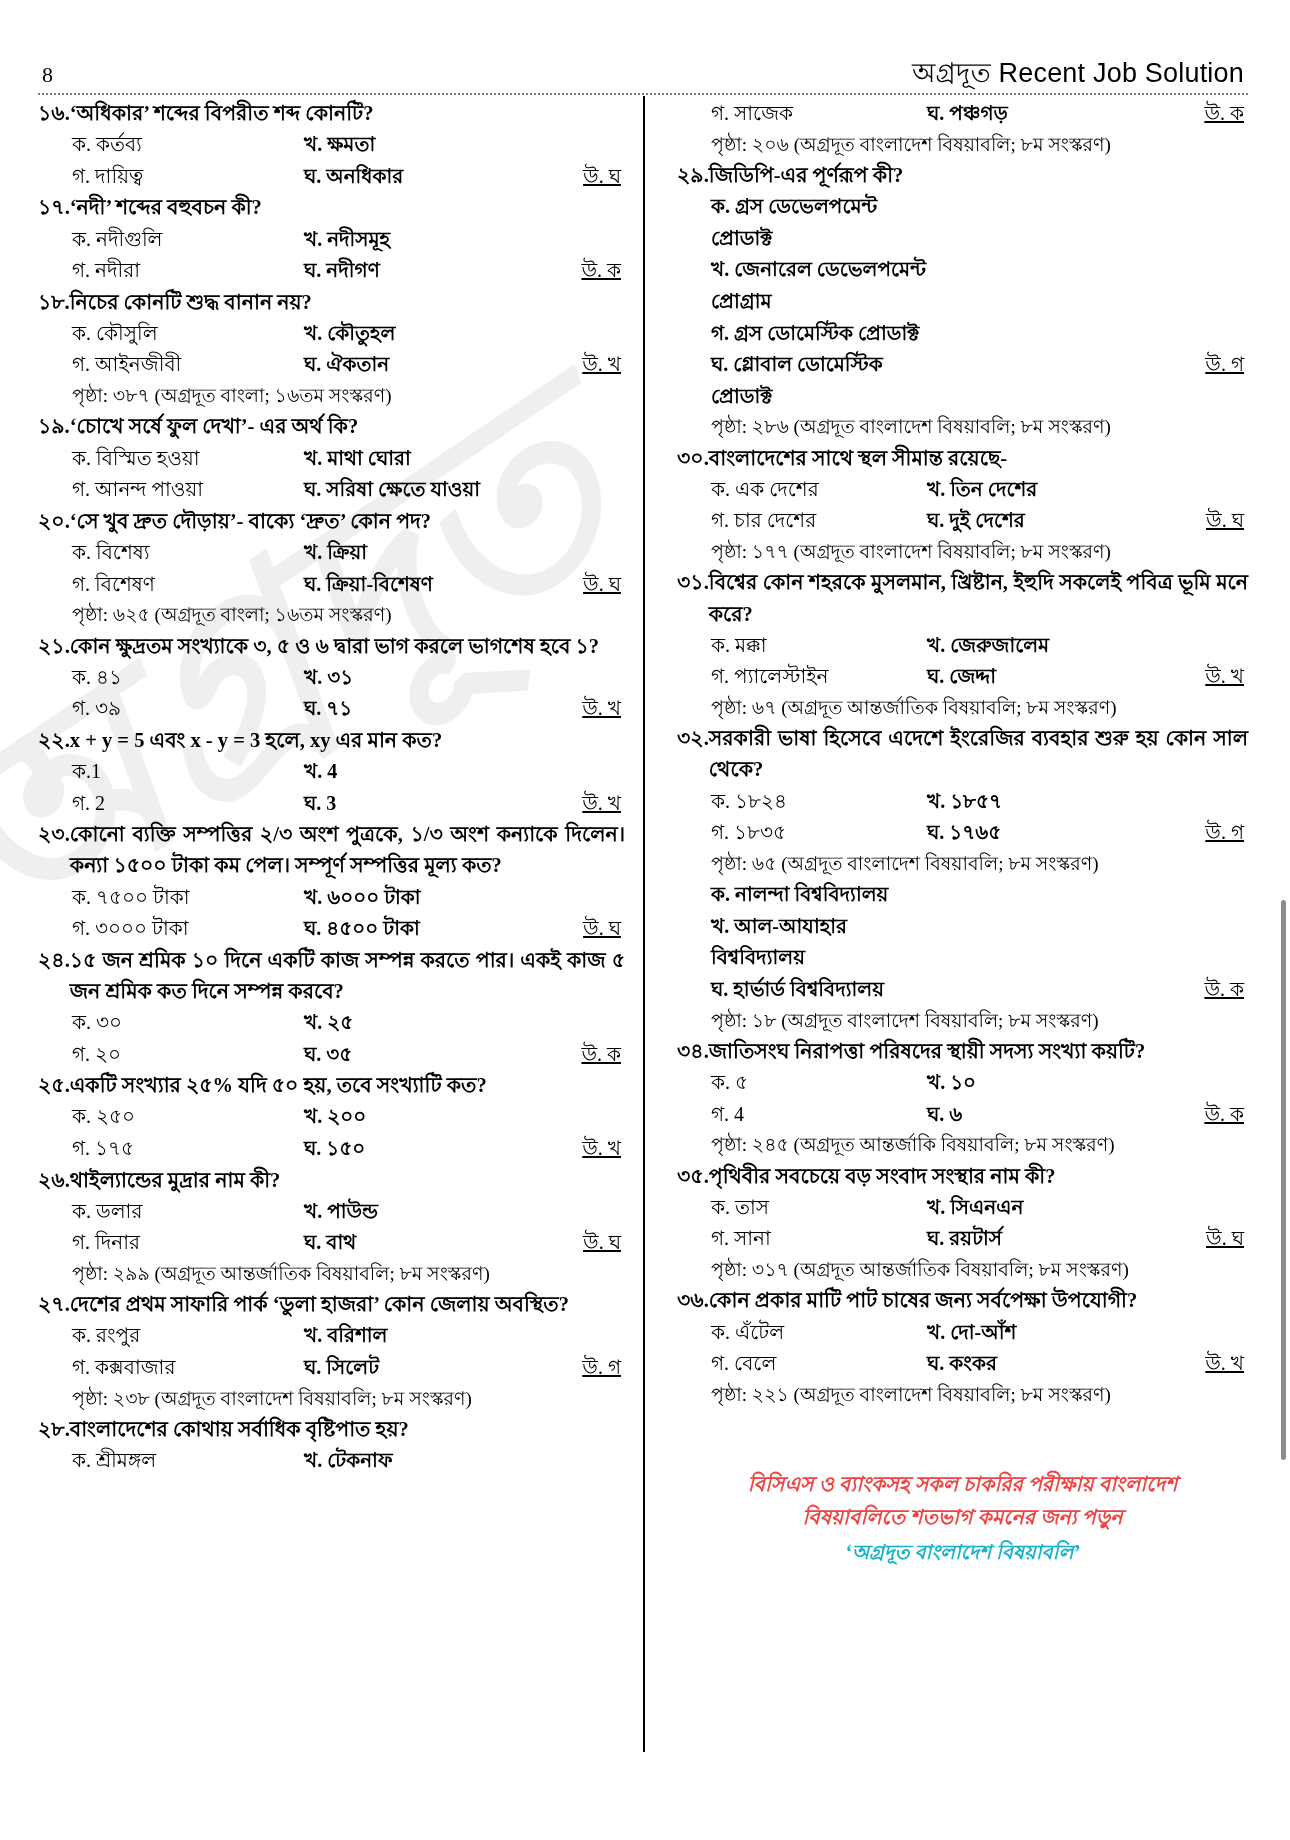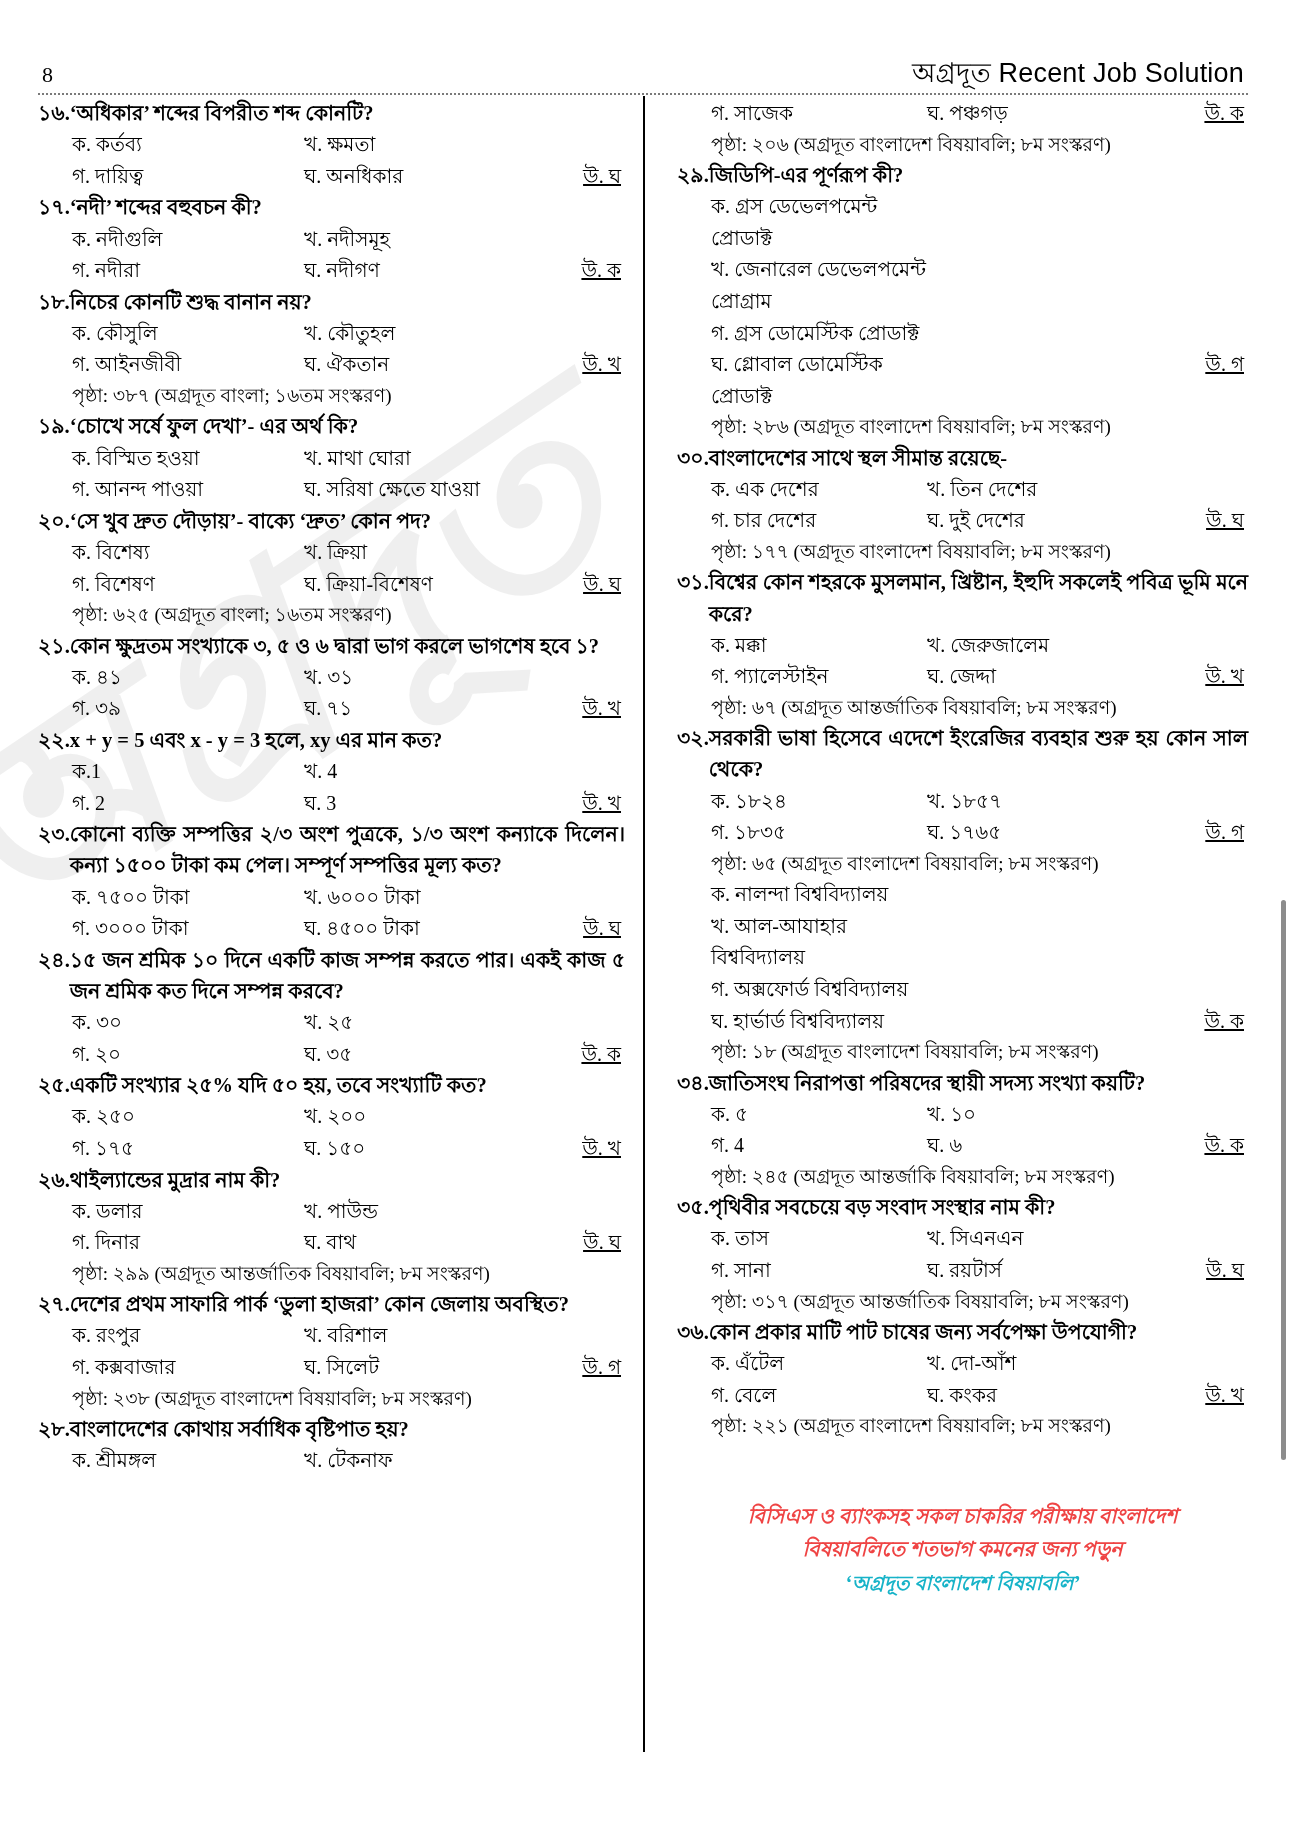--- a/index.html
+++ b/index.html
@@ -124,20 +124,21 @@
     align-items: baseline;
     font-size: 20px;
     line-height: 1.58;
   }
   .opt {
     flex: 0 0 auto;
     width: 232px;
   }
   .opt.wide {
     width: auto;
+    font-weight: bold;
   }
   .ans {
     flex: 0 0 auto;
     margin-left: auto;
     padding-right: 4px;
     white-space: nowrap;
     text-decoration: underline;
   }
   .ref {
     padding-left: 34px;
@@ -527,24 +528,20 @@
           <div class="opts">
             <div class="opt-row">
               <span class="opt wide">ক. নালন্দা বিশ্ববিদ্যালয়</span>
               <span class="ans"></span>
             </div>
             <div class="opt-row">
               <span class="opt wide">খ. আল-আযাহার বিশ্ববিদ্যালয়</span>
               <span class="ans"></span>
             </div>
             <div class="opt-row">
-              <span class="opt wide">গ. অক্সফোর্ড বিশ্ববিদ্যালয়</span>
-              <span class="ans"></span>
-            </div>
-            <div class="opt-row">
               <span class="opt wide">ঘ. হার্ভার্ড বিশ্ববিদ্যালয়</span>
               <span class="ans">উ. ক</span>
             </div>
           </div>
           <div class="ref">পৃষ্ঠা: ১৮ (অগ্রদূত বাংলাদেশ বিষয়াবলি; ৮ম সংস্করণ)</div>
         </div>
         <div class="q">
           <div class="q-stem">
             <span class="q-num">৩৪.</span>
             <span class="q-text">জাতিসংঘ নিরাপত্তা পরিষদের স্থায়ী সদস্য সংখ্যা কয়টি?</span>

